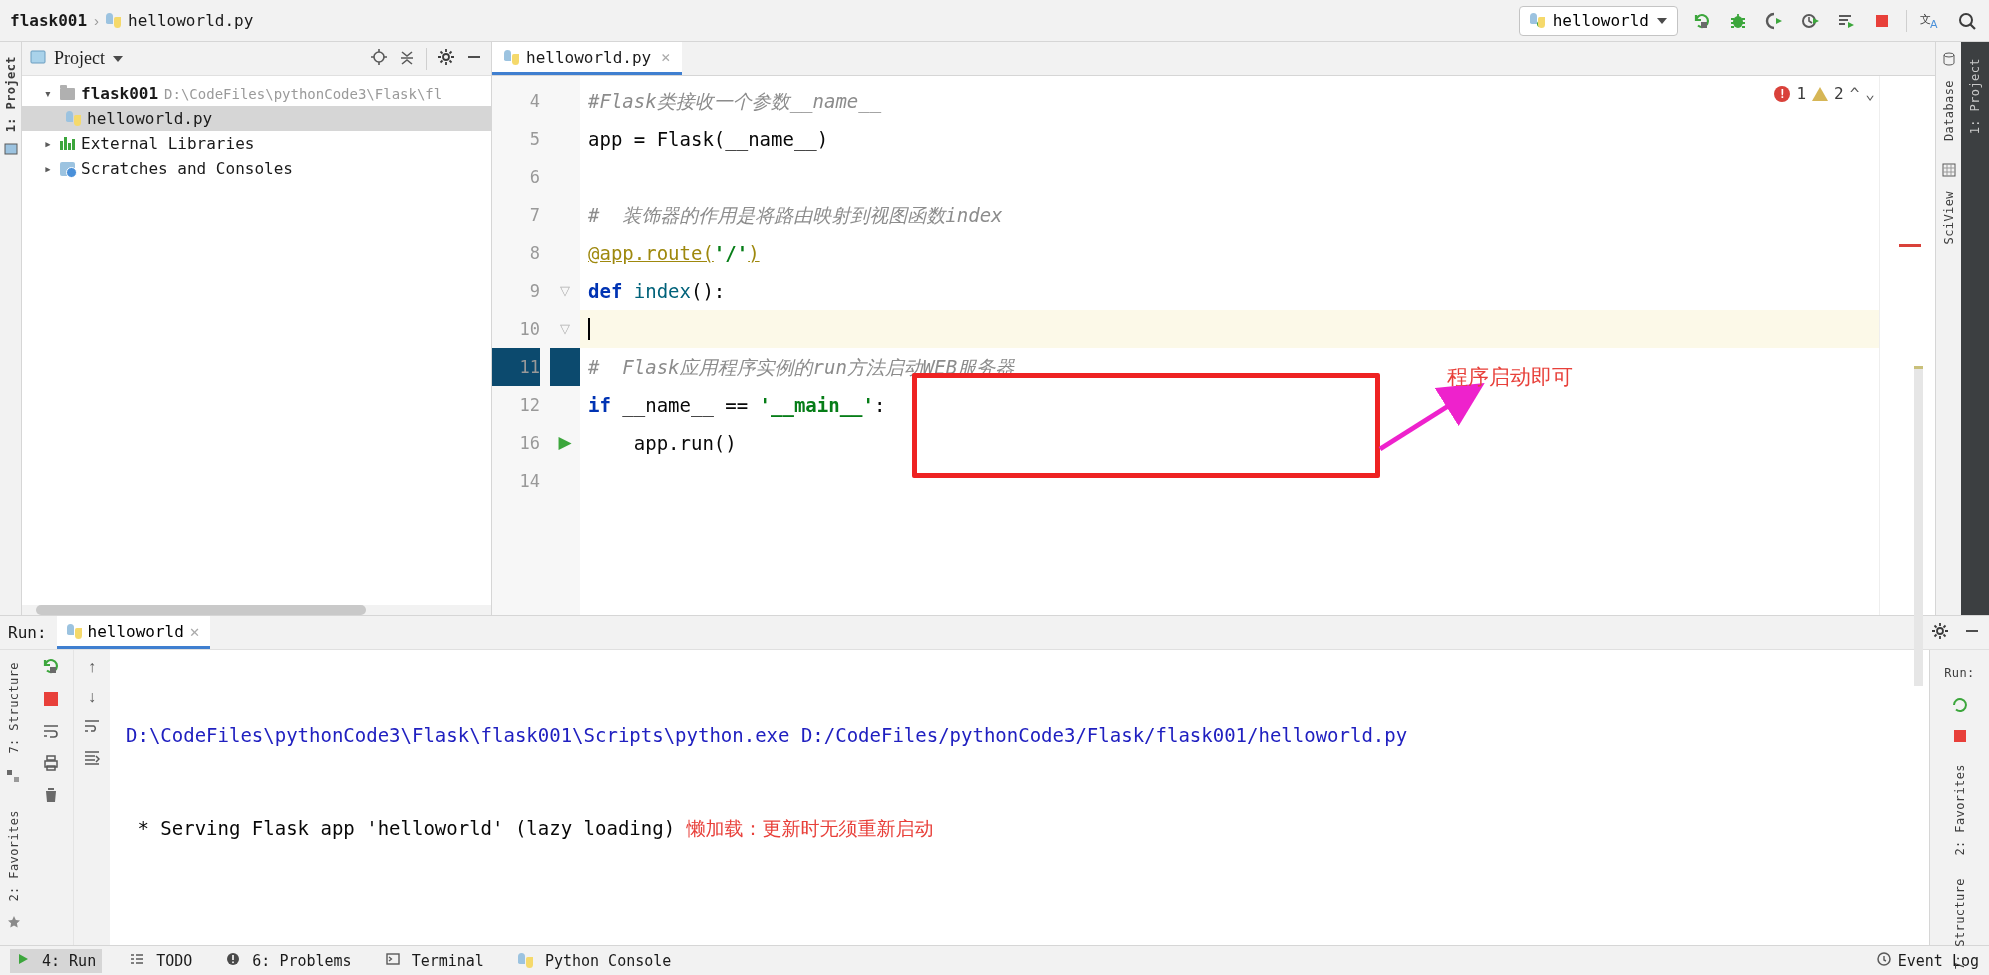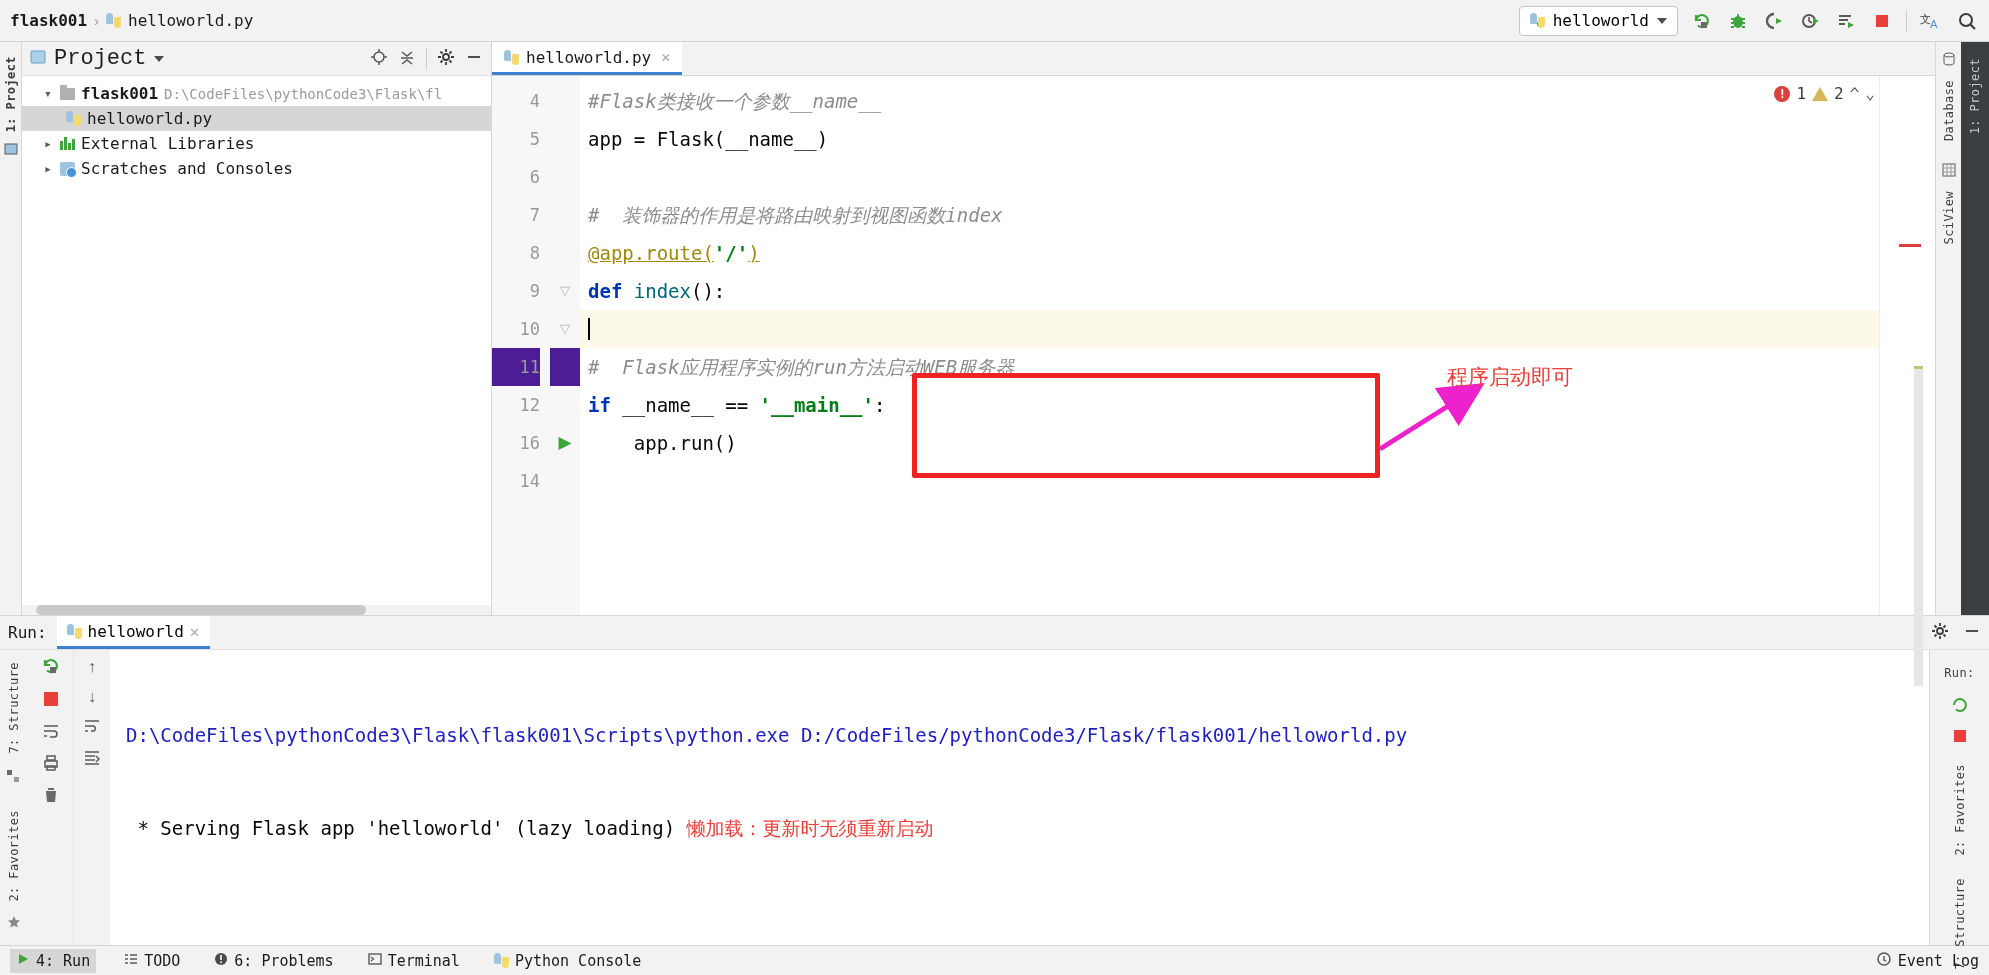--- a/index.html
+++ b/index.html
@@ -60,21 +60,21 @@
 
   
   .projpane {
     width:470px; background:#fff; border-right:1px solid #d6d6d6;
     display:flex;flex-direction:column;
   }
   .projhead{
     height:34px;display:flex;align-items:center;padding:0 8px;gap:8px;
     background:#f2f2f2;border-bottom:1px solid #e0e0e0;
   }
-  .projhead .ttl{ font-size:22px;color:#1f1f1f;font-family:Liberation Mono, monospace;}
+  .projhead .ttl{ font-size:18px;color:#1f1f1f;font-family:Liberation Serif, serif;}
   .projhead .sp{ margin-left:auto; display:flex;align-items:center;gap:10px;}
   .tree{ padding-top:5px; font-family:"DejaVu Sans Mono", monospace; font-size:16px; }
   .trow{ display:flex;align-items:center;height:25px;padding-left:22px;gap:6px;white-space:nowrap;}
   .trow.sel{ background:#d6d6d6; }
   .chev{ width:10px;color:#5a5a5a;font-size:13px;display:inline-block;}
   .folder{ width:15px;height:12px;background:#b0b0b0;border-radius:1px;position:relative;}
   .folder:before{content:"";position:absolute;top:-3px;left:0;width:7px;height:3px;background:#b0b0b0;border-radius:1px 1px 0 0;}
   .nm-bold{ font-weight:bold;color:#1a1a1a;}
   .nm{ color:#1a1a1a;}
   .path{ color:#9a9a9a;font-size:14px;}
@@ -94,21 +94,21 @@
   .etab .x{ color:#aaa;font-size:15px;margin-left:3px;}
   .editwrap{ flex:1;display:flex;position:relative;min-height:0;background:#fff;}
   .gutter{
     width:58px;background:#f7f7f7;border-right:0;
     font-family:"DejaVu Sans Mono", monospace;font-size:17px;color:#999;
     text-align:right;padding-right:10px;padding-top:6px;
   }
   .glyphcol{ width:30px;background:#f7f7f7;padding-top:6px;position:relative;}
   .codecol{ flex:1;padding-top:6px;position:relative;overflow:hidden;}
   .ln{ height:38px;line-height:38px;}
-  .ln.hl{ background:#4c1d95; }
+  .ln.hl{ background:#0c4a6e; }
   .code{
     font-family:"DejaVu Sans Mono", monospace;font-size:19px;height:38px;line-height:38px;
     white-space:pre;color:#080808; padding-left:8px;
   }
   .code.hl{ background:#fcf9e8; }
   .cmt{ color:#8c8c8c;font-style:italic;}
   .kw{ color:#0033b3;font-weight:bold;}
   .str{ color:#067d17;font-weight:bold;}
   .dec{ color:#9e880d;text-decoration:underline;}
   .fn{ color:#00627a;}
@@ -169,21 +169,21 @@
   .c-blue{color:#2020c0;}
   .c-red{color:#e8403a;}
   .c-black{color:#080808;}
 
   
   .statusbar{
     height:30px;min-height:30px;background:#f2f2f2;border-top:1px solid #d6d6d6;
     display:flex;align-items:center;padding:0 10px;gap:22px;
     font-family:"DejaVu Sans Mono", monospace;font-size:15px;color:#1a1a1a;
   }
-  .sbitem{display:flex;align-items:center;gap:6px;padding:3px 6px;}
+  .sbitem{display:flex;align-items:center;gap:12px;padding:3px 6px;}
   .sbitem.active{background:#d6d6d6;}
   .sbright{margin-left:auto;display:flex;align-items:center;gap:6px;}
   .hscroll{height:10px;background:#f2f2f2;}
   .hscroll i{display:block;height:10px;width:330px;background:#c9c9c9;border-radius:5px;margin-left:14px;}
 </style>
 </head>
 <body>
 
 <div class="ide">
 

